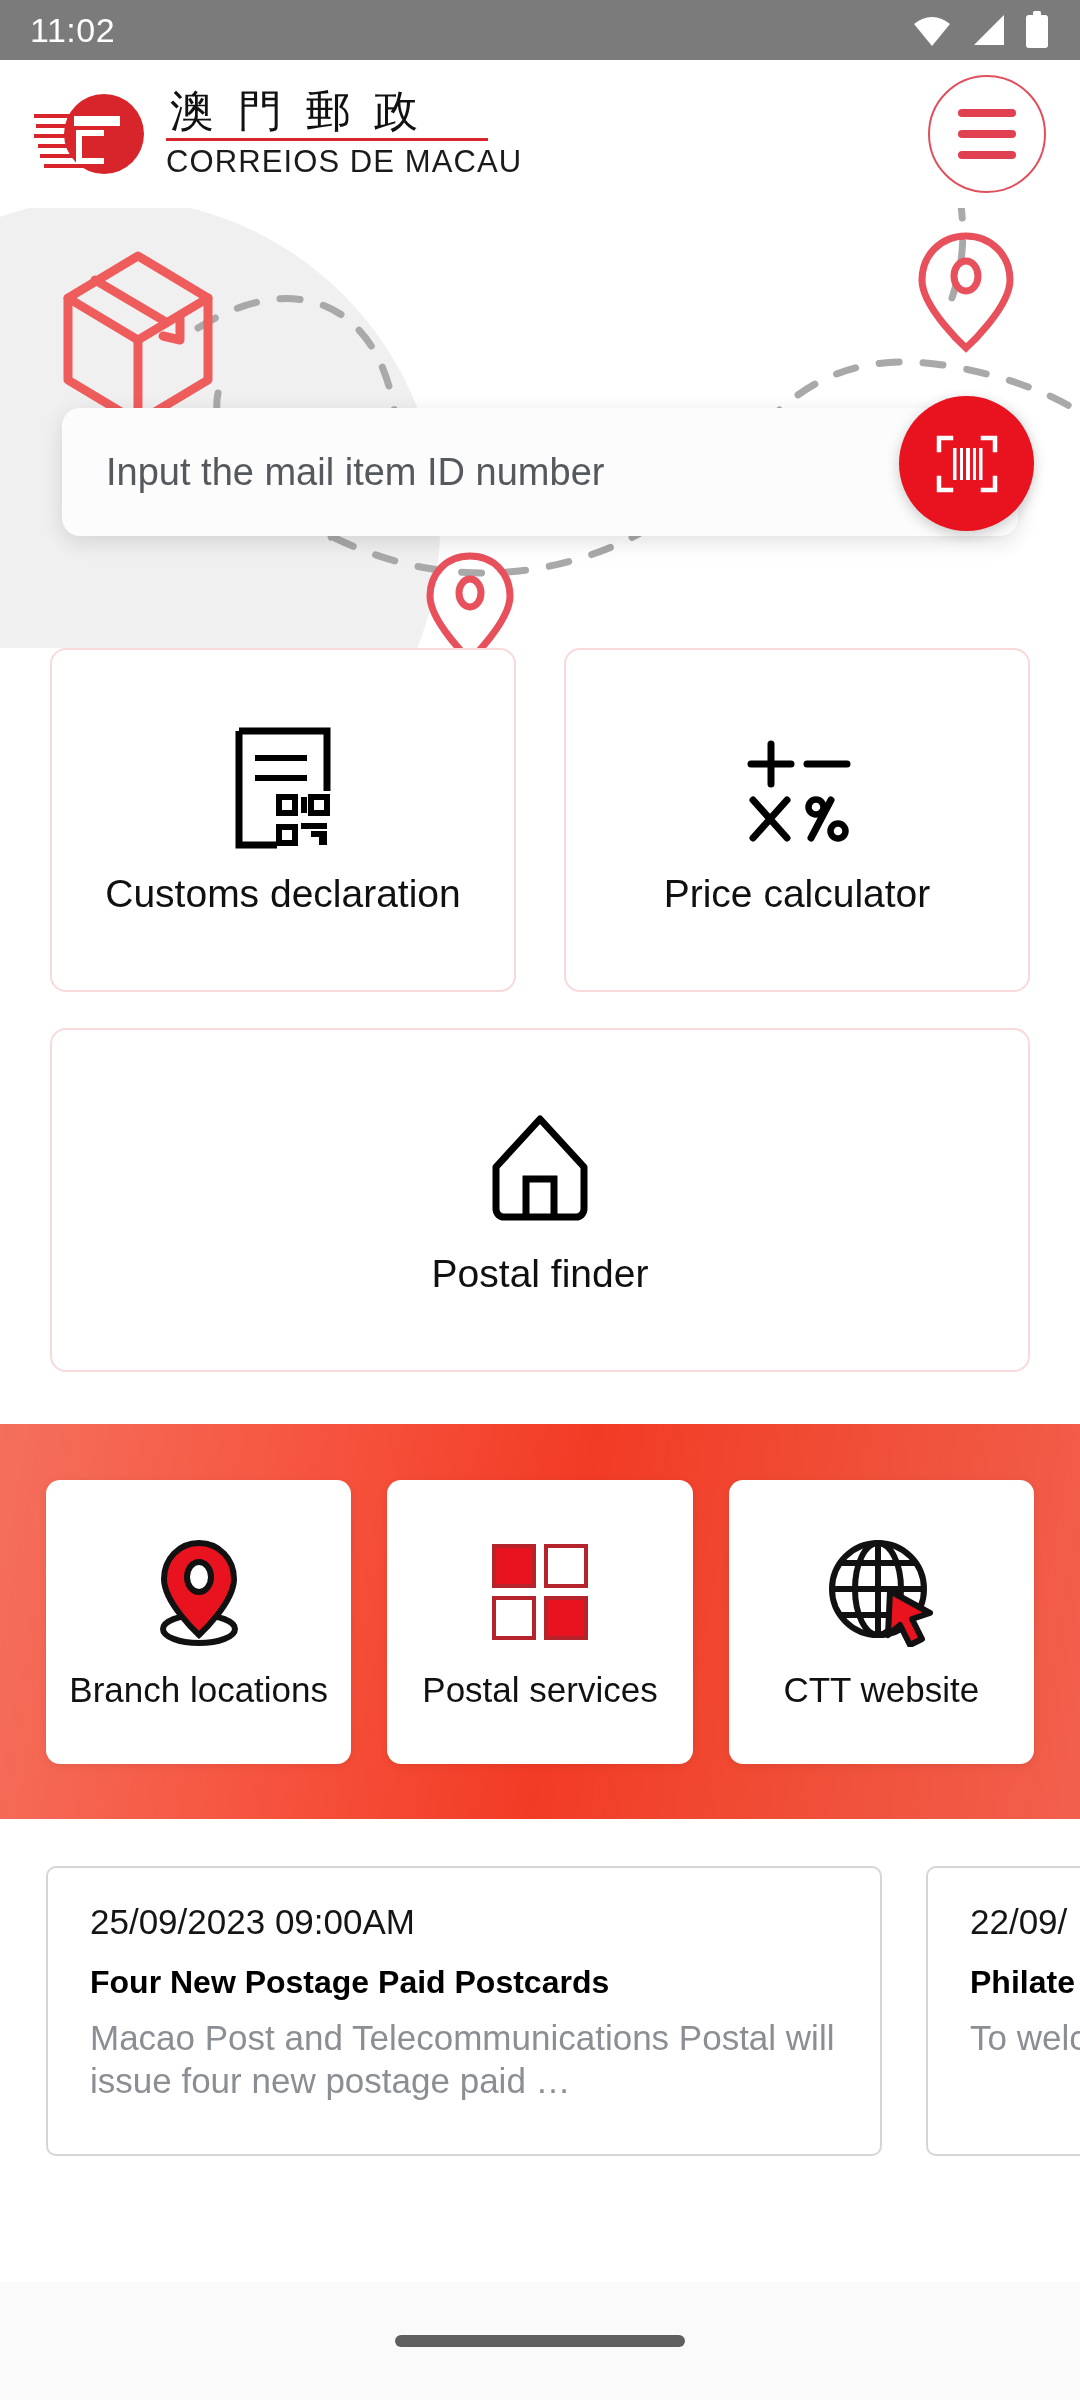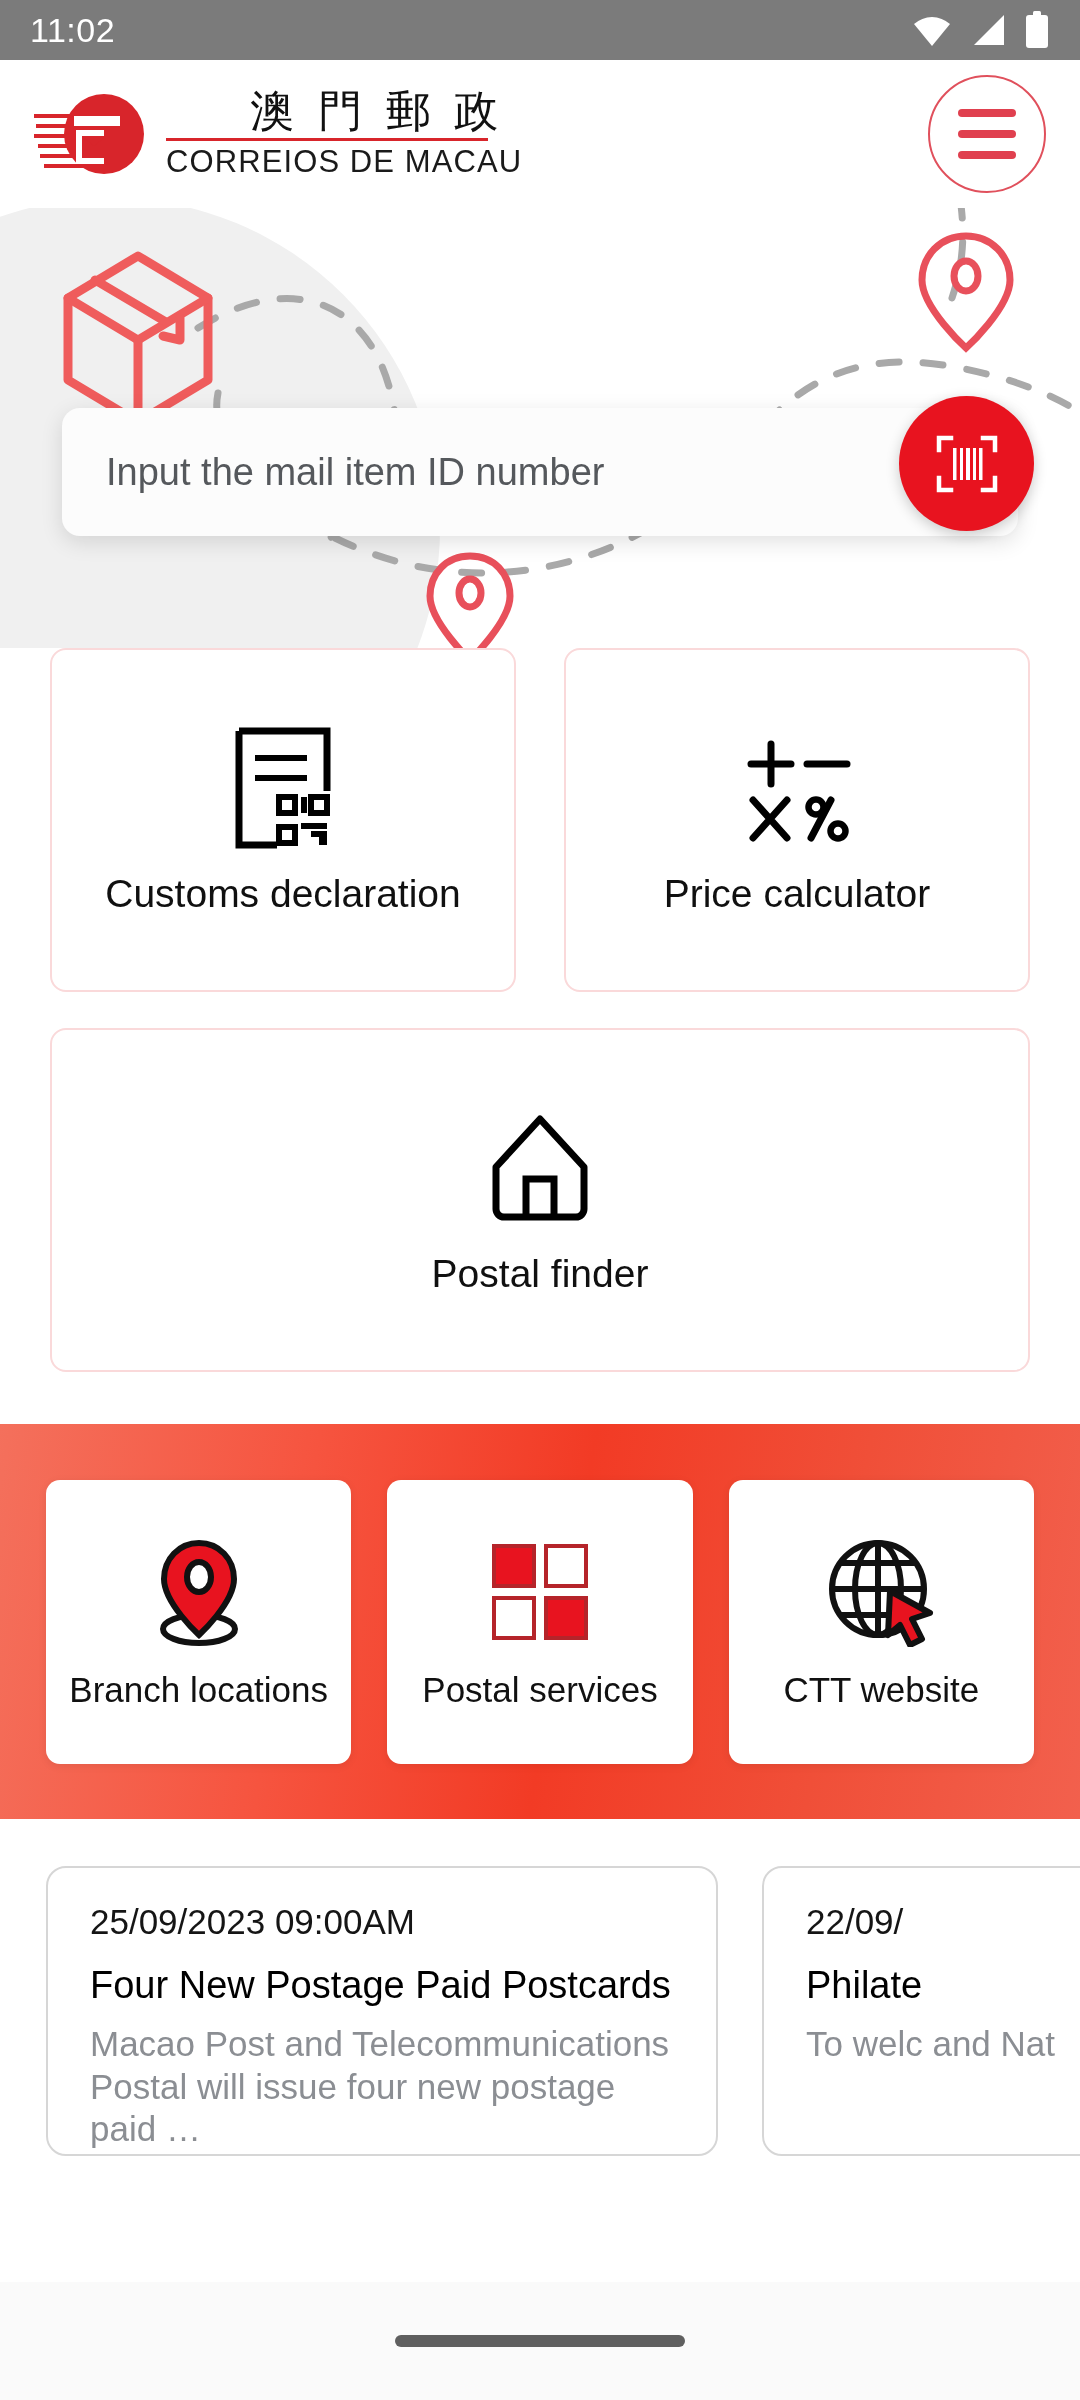--- a/index.html
+++ b/index.html
@@ -15,21 +15,21 @@
     position:absolute; top:0; left:0; width:1080px; height:60px;
     background:#7b7b7b; display:flex; align-items:center;
     padding:0 30px; color:#fff;
   }
   .status-time { font-size:34px; letter-spacing:.5px; }
   .status-icons { margin-left:auto; display:flex; align-items:center; gap:18px; }
 
   
   .header {
     position:absolute; top:60px; left:0; width:1080px; height:148px;
-    background:#fff; display:flex; align-items:center; padding:4px 34px; z-index:30;text-align:right;
+    background:#fff; display:flex; align-items:center; padding:4px 34px; z-index:30;
   }
   .logo-wrap { display:flex; align-items:center; gap:20px; }
   .logo-mark { width:112px; height:92px; flex:none; }
   .logo-text { display:flex; flex-direction:column; }
   .logo-cn {
     font-family:"DejaVu Sans", sans-serif;
     font-size:44px; letter-spacing:24px; color:#111; line-height:1.05;
     padding-left:4px;
   }
   .logo-rule { height:3px; background:#d8252b; margin:4px 0 3px 0; width:322px; }
@@ -98,25 +98,25 @@
   .band-label {
     margin-top:18px; font-size:35px; color:#111; text-align:center; line-height:1.2;
   }
 
   
   .news {
     position:absolute; top:1866px; left:0; width:1080px; height:290px;
     display:flex; gap:44px; padding-left:46px; z-index:20; overflow:hidden;
   }
   .news-card {
-    width:672px; flex:none; background:#fff; border:2px solid #d6d6d6;
-    border-radius:20px; padding:34px 42px;
+    width:836px; flex:none; background:#fff; border:2px solid #d6d6d6;
+    border-radius:10px; padding:34px 42px;
   }
   .news-date { font-size:35px; color:#151515; }
-  .news-title { font-size:38px; font-weight:400; color:#000; margin-top:22px; }
+  .news-title { font-size:32px; font-weight:700; color:#000; margin-top:22px; }
   .news-body { font-size:35px; color:#8b8e93; margin-top:16px; line-height:1.22; }
 
   
   .navbar {
     position:absolute; bottom:0; left:0; width:1080px; height:118px;
     background:#fafafa; display:flex; align-items:center; justify-content:center;
   }
   .nav-pill { width:290px; height:12px; border-radius:6px; background:#5f5f5f; }
 </style>
 </head>

